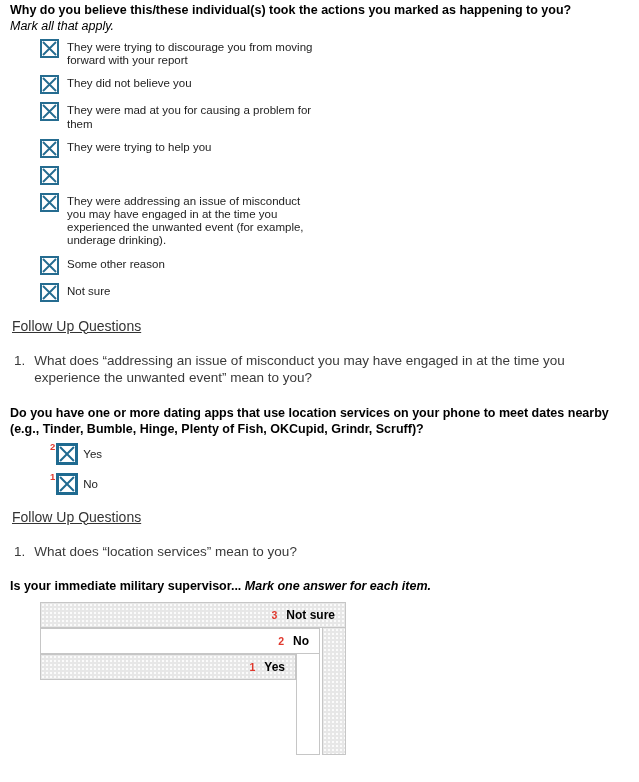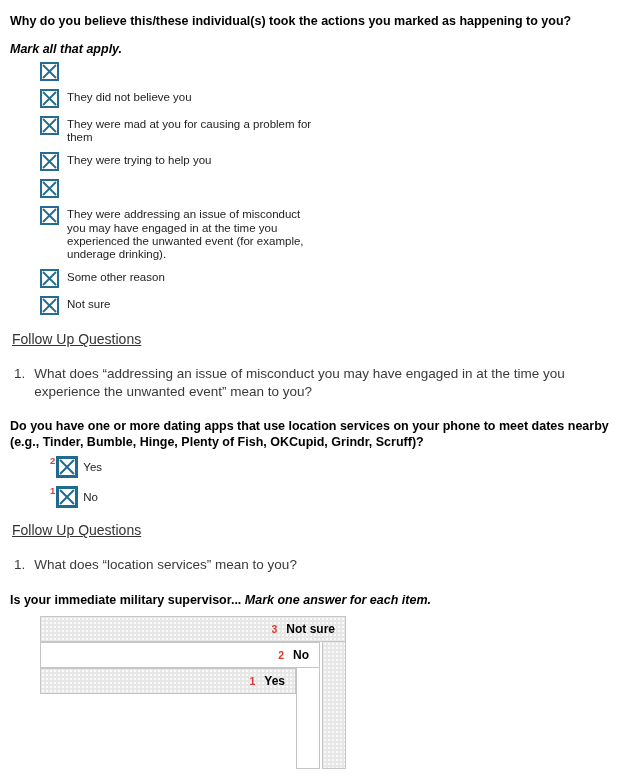--- a/index.html
+++ b/index.html
@@ -1,21 +1,21 @@
 <!DOCTYPE html>
 <html><head>
 <meta charset="utf-8">
 <style>
   html,body{margin:0;padding:0;background:#fff;}
   body{width:639px;height:782px;overflow:hidden;font-family:"Liberation Sans","DejaVu Sans",sans-serif;color:#000;}
-  .page{position:relative;width:639px;height:782px;padding:13px 10px;box-sizing:border-box;}
+  .page{position:relative;width:639px;height:782px;padding:2px 10px;box-sizing:border-box;}
 
   
   .q-bold{font-weight:bold;font-size:12.5px;line-height:16px;max-width:620px;margin:0;}
-  .q-instruction{font-style:italic;font-weight:bold;display:block;margin-top:12px;}
+  .q-instruction{font-style:italic;font-weight:normal;display:block;}
   .inline-instruction{font-style:italic;font-weight:bold;}
 
   
   .opt-list{margin:5px 0 0 30px;}
   .opt{display:flex;align-items:flex-start;margin-bottom:8px;}
   .cb{display:inline-block;box-sizing:border-box;background:#fff;flex:0 0 auto;}
   .cb svg{display:block;width:100%;height:100%;}
   .cb-dark{width:19px;height:19px;border:2px solid #256c90;color:#256c90;}
   .opt-label{font-size:11.5px;line-height:13.2px;color:#1d1d1d;max-width:252px;margin-left:8px;padding-top:2px;}
 
@@ -55,20 +55,21 @@
     <span class="q-instruction">Mark all that apply.</span>
   </p>
 
   <div class="opt-list">
     <div class="opt">
       <span class="cb cb-dark">
           <svg viewBox="0 0 12 12" preserveAspectRatio="none">
             <path d="M0.8,0.8 L11.2,11.2 M11.2,0.8 L0.8,11.2" stroke="currentColor" stroke-width="1.5" fill="none"></path>
           </svg>
         </span>
+      <span class="opt-label">They were trying to discourage you from moving forward with your report</span>
     </div>
     <div class="opt">
       <span class="cb cb-dark">
           <svg viewBox="0 0 12 12" preserveAspectRatio="none">
             <path d="M0.8,0.8 L11.2,11.2 M11.2,0.8 L0.8,11.2" stroke="currentColor" stroke-width="1.5" fill="none"></path>
           </svg>
         </span>
       <span class="opt-label">They did not believe you</span>
     </div>
     <div class="opt">

